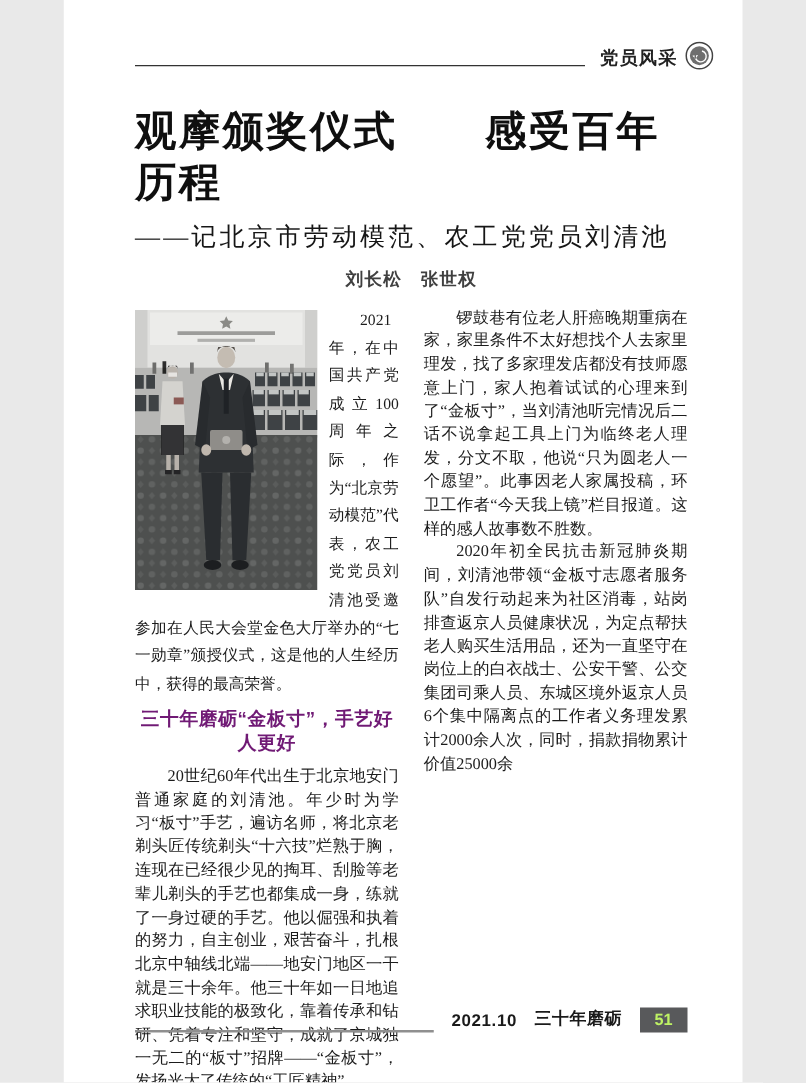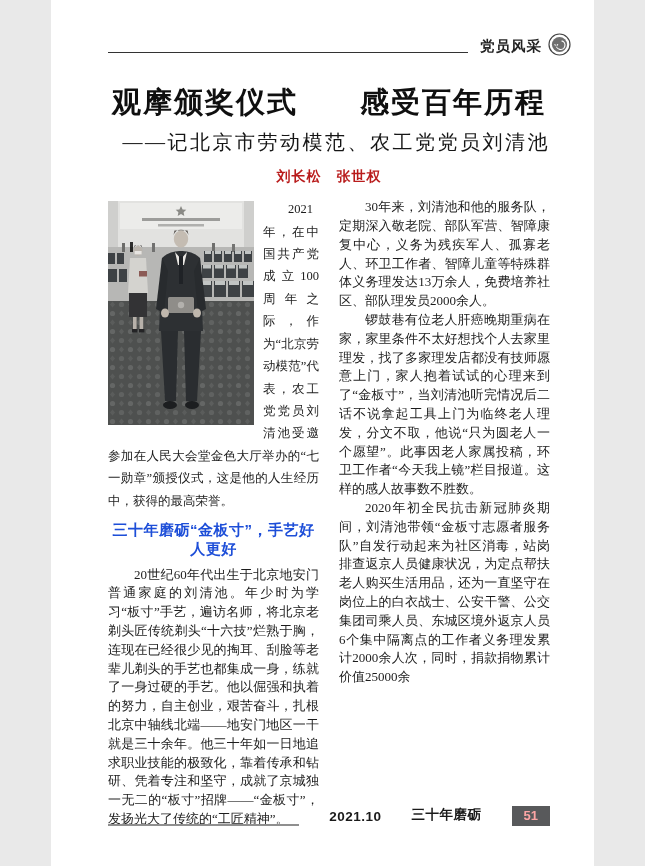--- a/index.html
+++ b/index.html
@@ -22,67 +22,67 @@
   }
   .header-rule{flex:1;border-bottom:1.5px solid #333;margin-bottom:3px;}
   .header-tag{
     font-family:"Liberation Sans", sans-serif;
     font-weight:bold;font-size:14.5px;color:#222;
     margin-left:12px;letter-spacing:1px;white-space:nowrap;
   }
   .header-icon{margin-left:6px;line-height:0;}
   
   .title{
-    margin:28px 0 0 0;text-align:center;
-    font-family:"Liberation Sans", sans-serif;
-    font-weight:bold;font-size:29px;color:#0f0f0f;
+    margin:28px 0 0 0;
+    font-family:"Liberation Sans", sans-serif;
+    font-weight:bold;font-size:33px;color:#0f0f0f;
     letter-spacing:2px;line-height:1.25;
   }
   .subtitle{
-    margin:9px 0 0 0;text-align:right;
+    margin:9px 0 0 0;text-align:left;
     font-family:"Liberation Serif", serif;
     font-weight:normal;font-size:20px;color:#161616;
     letter-spacing:2.5px;
   }
   .authors{
     margin:12px 0 0 0;text-align:center;
     font-family:"Liberation Sans", sans-serif;
-    font-weight:bold;font-size:14px;color:#b91c1c;
+    font-weight:bold;font-size:14px;color:#404040;
     letter-spacing:1px;
   }
   
   .columns{display:flex;gap:20px;margin-top:12px;}
   .col{width:266px;font-size:13px;line-height:18.8px;text-align:justify;}
   .col p{margin:0;}
   .indent{text-indent:2em;}
   .photo{
     float:left;width:146px;height:224px;
     margin:3px 9px 4px 0;line-height:0;
   }
   .intro{font-size:12.5px;line-height:22.4px;}
   h3.sec{
     clear:both;text-align:center;
     font-family:"Liberation Sans", sans-serif;
-    font-size:15px;font-weight:bold;color:#1d4ed8;
+    font-size:15px;font-weight:bold;color:#701a75;
     margin:9px 0 7px 0;letter-spacing:0.5px;
   }
   
   .footer{
     position:absolute;left:57px;right:44px;bottom:40px;
-    display:flex;align-items:flex-end;height:24px;gap:16px;
+    display:flex;align-items:flex-end;height:24px;
   }
   .footer-rule{flex:1;height:2.5px;background:#8f8f8f;margin-bottom:0;}
   .footer-issue,.footer-journal{
     font-family:"Liberation Sans", sans-serif;
     font-weight:bold;font-size:13.5px;color:#1a1a1a;
     margin-left:14px;margin-bottom:2px;white-space:nowrap;letter-spacing:0.5px;
   }
   .footer-badge{
     display:inline-block;margin-left:14px;
-    background:#58595b;color:#fca5a5;
+    background:#58595b;color:#bef264;
     font-family:"Liberation Sans", sans-serif;
     font-weight:bold;font-size:13px;
     padding:2px 12px 3px 12px;line-height:15px;
   }
 </style>
 </head>
 <body>
 
 <div class="page">
 
@@ -206,21 +206,20 @@
             <ellipse cx="84" cy="204" rx="7" ry="4" fill="#1c1e20"></ellipse>
           </g>
         </svg>
       </div>
       <p class="intro indent">2021年，在中国共产党成立100周年之际，作为“北京劳动模范”代表，农工党党员刘清池受邀参加在人民大会堂金色大厅举办的“七一勋章”颁授仪式，这是他的人生经历中，获得的最高荣誉。</p>
       <h3 class="sec">三十年磨砺“金板寸”，手艺好人更好</h3>
       <p class="indent">20世纪60年代出生于北京地安门普通家庭的刘清池。年少时为学习“板寸”手艺，遍访名师，将北京老剃头匠传统剃头“十六技”烂熟于胸，连现在已经很少见的掏耳、刮脸等老辈儿剃头的手艺也都集成一身，练就了一身过硬的手艺。他以倔强和执着的努力，自主创业，艰苦奋斗，扎根北京中轴线北端——地安门地区一干就是三十余年。他三十年如一日地追求职业技能的极致化，靠着传承和钻研、凭着专注和坚守，成就了京城独一无二的“板寸”招牌——“金板寸”，发扬光大了传统的“工匠精神”。</p>
     </div>
 
     <div class="col">
-      <p class="indent">30年来，刘清池和他的服务队，定期深入敬老院、部队军营、智障康复中心，义务为残疾军人、孤寡老人、环卫工作者、智障儿童等特殊群体义务理发达13万余人，免费培养社区、部队理发员2000余人。</p>
       <p class="indent">锣鼓巷有位老人肝癌晚期重病在家，家里条件不太好想找个人去家里理发，找了多家理发店都没有技师愿意上门，家人抱着试试的心理来到了“金板寸”，当刘清池听完情况后二话不说拿起工具上门为临终老人理发，分文不取，他说“只为圆老人一个愿望”。此事因老人家属投稿，环卫工作者“今天我上镜”栏目报道。这样的感人故事数不胜数。</p>
       <p class="indent">2020年初全民抗击新冠肺炎期间，刘清池带领“金板寸志愿者服务队”自发行动起来为社区消毒，站岗排查返京人员健康状况，为定点帮扶老人购买生活用品，还为一直坚守在岗位上的白衣战士、公安干警、公交集团司乘人员、东城区境外返京人员6个集中隔离点的工作者义务理发累计2000余人次，同时，捐款捐物累计价值25000余</p>
     </div>
 
   </div>
 
   <div class="footer">
     <div class="footer-rule"></div>
     <span class="footer-issue">2021.10</span>
     <span class="footer-journal">三十年磨砺</span>

